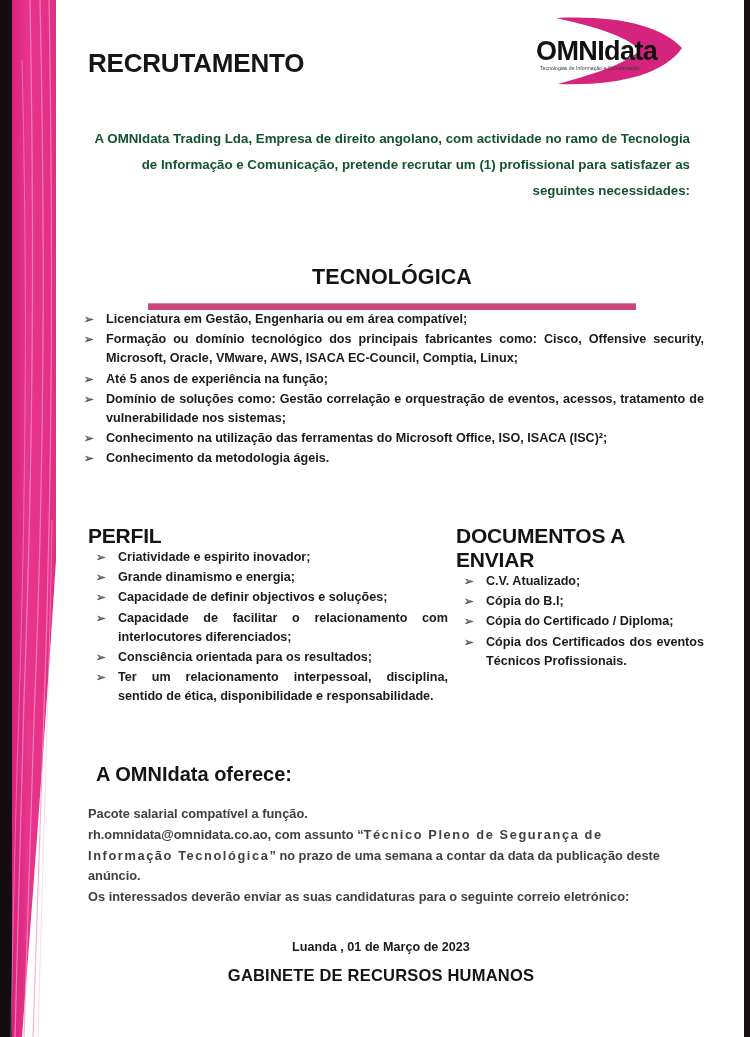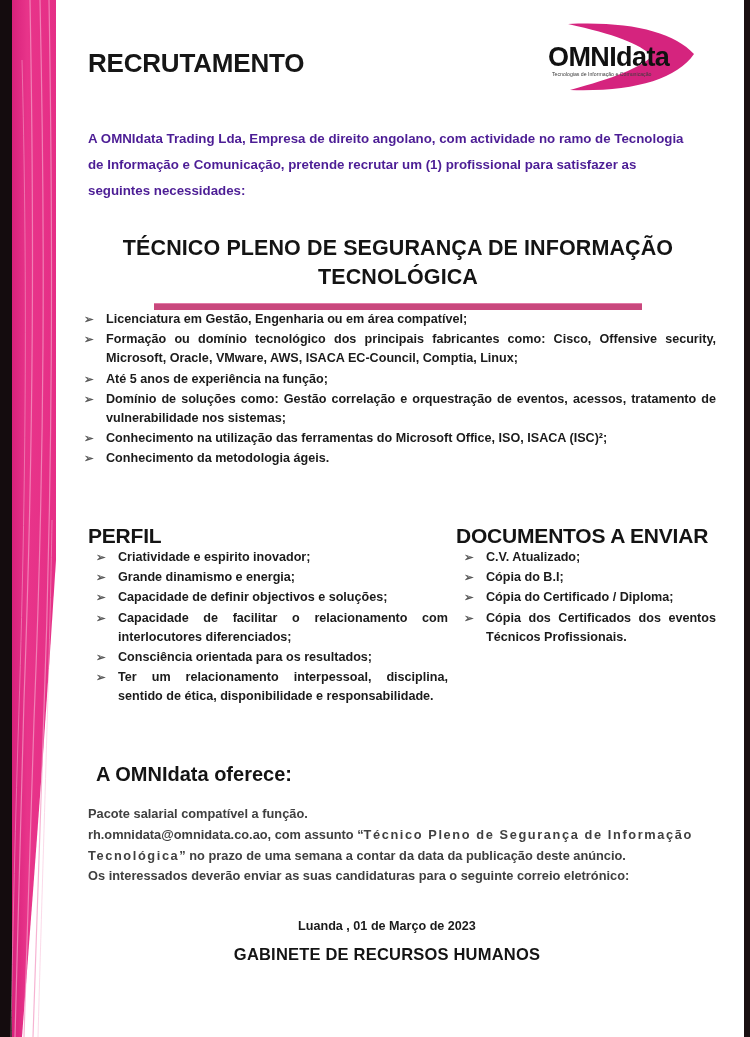--- a/index.html
+++ b/index.html
@@ -34,55 +34,55 @@
   .side-band svg { display: block; }
 
   
   .content {
     position: absolute;
     left: 64px;
     top: 0;
     width: 680px;
     height: 1037px;
     box-sizing: border-box;
-    padding: 0 28px 0 12px;
+    padding: 0 40px 0 12px;
   }
 
   
   .header {
     position: relative;
     height: 118px;
   }
   .doc-title {
     position: absolute;
     left: 12px;
     top: 48px;
     font-size: 26px;
     font-weight: bold;
     letter-spacing: -0.2px;
     color: #161616;
   }
 
   .logo {
     position: absolute;
     right: 16px;
-    top: 18px;
+    top: 12px;
     width: 156px;
     height: 78px;
   }
   .logo svg { display: block; }
 
   
   .intro {
     margin: 8px 14px 6px 12px;
     font-size: 13.3px;
     line-height: 1.95;
-    color: #4c1d95;
+    color: #14532d;
     font-weight: 600;
-    text-align: left;
+    text-align: right;
   }
 
   
   .job-title-wrap {
     margin-top: 30px;
     text-align: center;
     padding: 0 20px 0 24px;
   }
   .job-title {
     font-size: 21.5px;
@@ -244,21 +244,21 @@
           <text x="4" y="48" font-family="'Liberation Sans', sans-serif" font-size="27" font-weight="bold" fill="#111111" letter-spacing="-0.6">OMNI<tspan fill="#111111">data</tspan></text>
           <text x="8" y="58" font-family="'Liberation Sans', sans-serif" font-size="5.2" fill="#3d3d3d">Tecnologias de Informação e Comunicação</text>
         </svg>
       </div>
     </div>
 
     <div class="intro">A OMNIdata Trading Lda, Empresa de direito angolano, com actividade no ramo de Tecnologia de Informação e Comunicação, pretende recrutar um (1) profissional para satisfazer as seguintes necessidades:</div>
 
     <div class="job-title-wrap">
       <div class="job-title">
-        <span>TÉCNICO PLENO DE SEGURANÇA DE INFORMAÇÃO</span><br>
+        <br>
         <span>TECNOLÓGICA</span>
       </div>
       <div class="title-rule"></div>
     </div>
 
 
     <ul class="arrow-list requisitos-list">
       <li>
         <span class="bullet">➢</span>
         <span>Licenciatura em Gestão, Engenharia ou em área compatível;</span>

